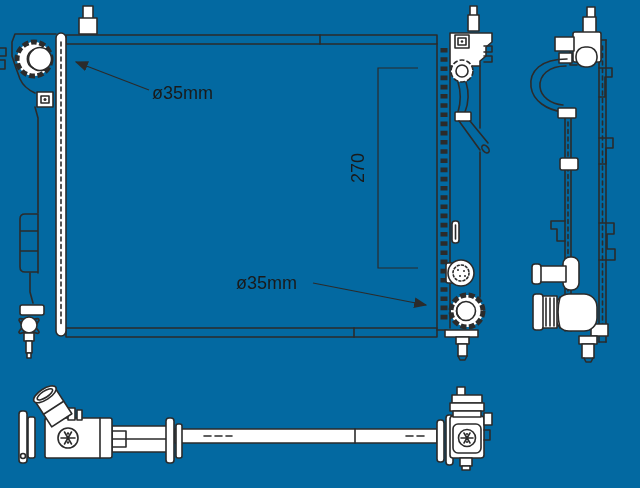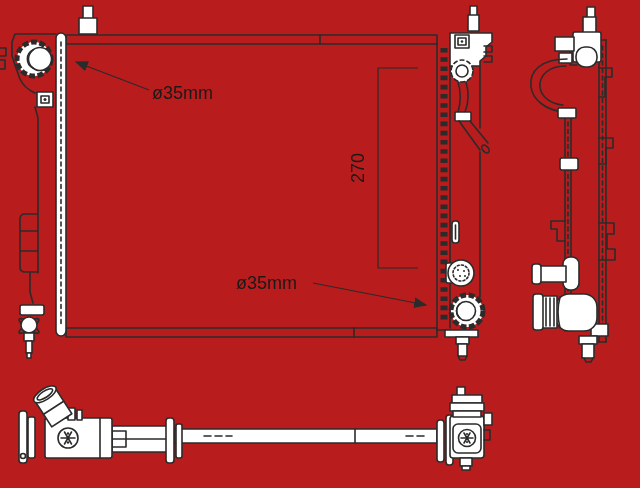--- a/index.html
+++ b/index.html
@@ -1,16 +1,16 @@
 <!DOCTYPE html>
 <html><head>
 <meta charset="utf-8">
 <style>
   html,body{margin:0;padding:0;background:#ffffff;}
-  #stage{position:relative;width:640px;height:488px;background:#b91c1c;overflow:hidden;}
+  #stage{position:relative;width:640px;height:488px;background:#0369a1;overflow:hidden;}
   svg{display:block;}
   .ln{fill:none;stroke:#2b2b2b;stroke-width:1.6;stroke-linecap:round;stroke-linejoin:round;}
   .w{fill:#ffffff;stroke:#2b2b2b;stroke-width:1.6;stroke-linejoin:round;}
   .thick{fill:#ffffff;stroke:#2b2b2b;stroke-width:5;}
   .dash{stroke-dasharray:4 3.5;}
   .teeth{fill:none;stroke:#2b2b2b;stroke-width:7;stroke-dasharray:4.6 4.6;}
   .dim{fill:none;stroke:#2b2b2b;stroke-width:1.2;}
   .dot{fill:#2b2b2b;stroke:none;}
   text.lbl{font-family:"Liberation Sans",sans-serif;font-size:18px;fill:#1a1a1a;}
 </style>

